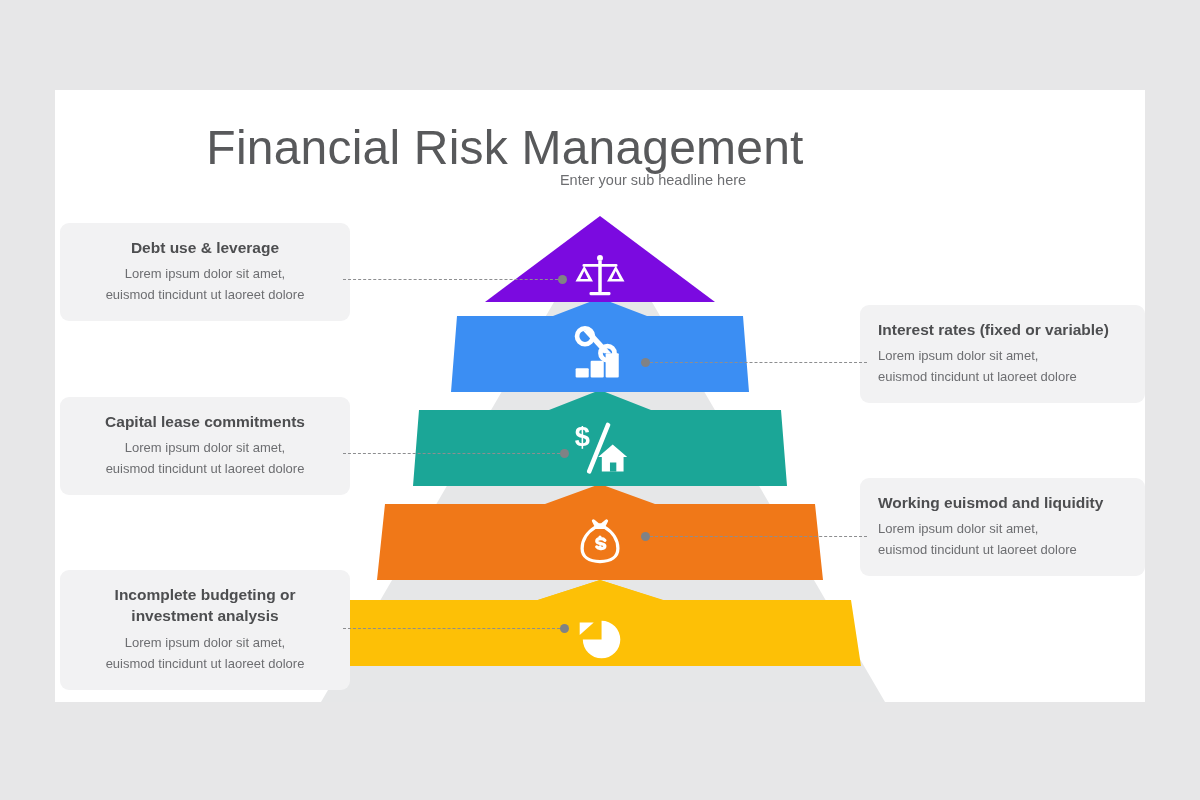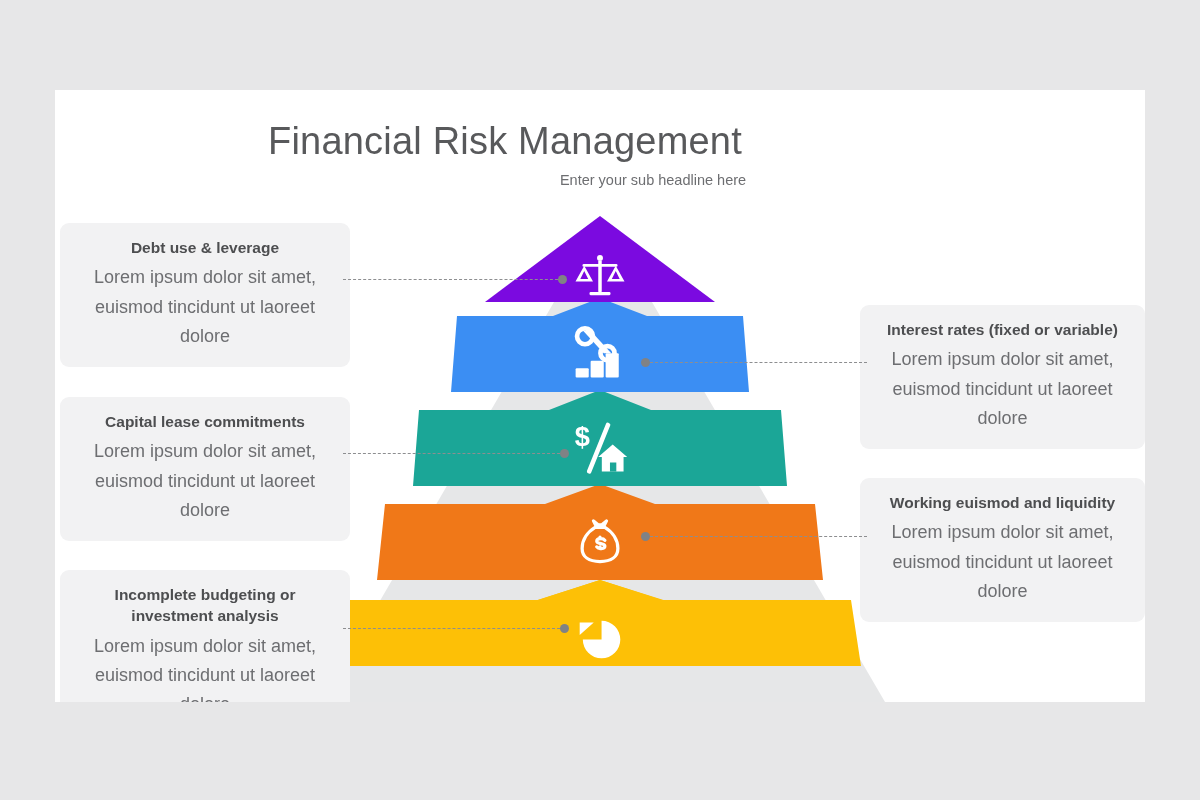--- a/index.html
+++ b/index.html
@@ -12,21 +12,21 @@
   #slide {
     position:absolute; left:55px; top:90px;
     width:1090px; height:612px;
     background:#ffffff;
     overflow:hidden;
   }
   
   #title {
     position:absolute; left:0; top:30px; width:900px;
     text-align:center;
-    font-size:38px; font-weight:400; color:#58595b;
+    font-size:48px; font-weight:400; color:#58595b;
     letter-spacing:.2px;
   }
   #subtitle {
     position:absolute; left:0; top:82px; width:1196px;
     text-align:center;
     font-size:14.5px; font-weight:400; color:#6d6e71;
   }
   
   #pyramid-area { position:absolute; left:0; top:0; width:1090px; height:612px; }
   #pyramid-svg  { position:absolute; left:0; top:0; }
@@ -39,27 +39,27 @@
   .tier-icon svg { width:100%; height:100%; display:block; }
 
   
   .callout {
     position:absolute;
     background:#f2f2f3;
     border-radius:9px;
     padding:14px 18px 16px 18px;
   }
   .callout.left  { text-align:center; }
-  .callout.right { text-align:center;  }
+  .callout.right { text-align:left;  }
   .callout-title {
     font-size:15.5px; font-weight:700; color:#4d4e50;
     line-height:1.38; margin-bottom:5px;
   }
   .callout-body {
-    font-size:18px; font-weight:400; color:#6d6e71; line-height:1.62;
+    font-size:13px; font-weight:400; color:#6d6e71; line-height:1.62;
   }
   .callout-body span { display:block; }
 
   
   .connector { position:absolute; height:1px; }
   .conn-line {
     position:absolute; top:0; height:0;
     border-top:1.6px dashed #8d8e90;
     width:100%;
   }

